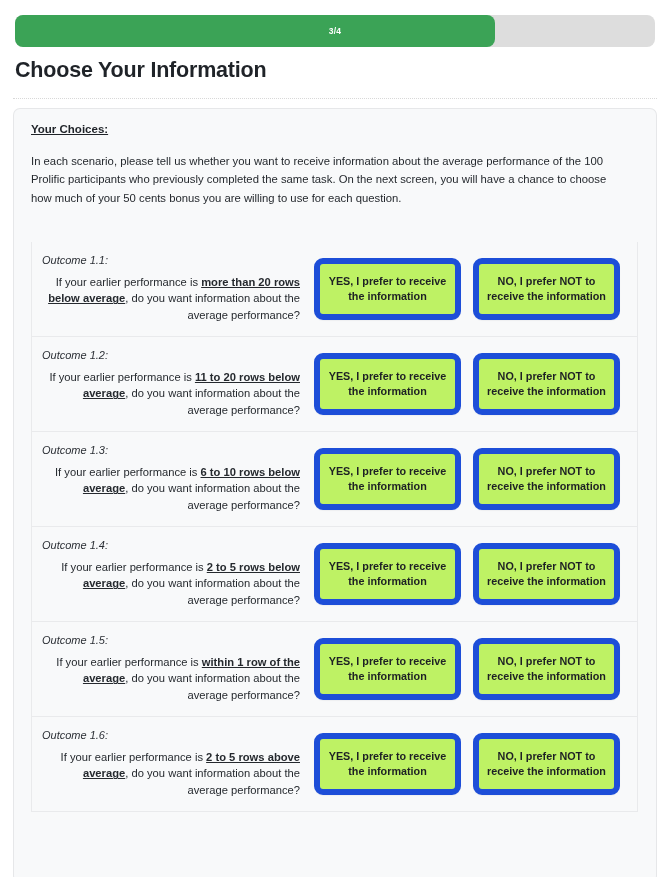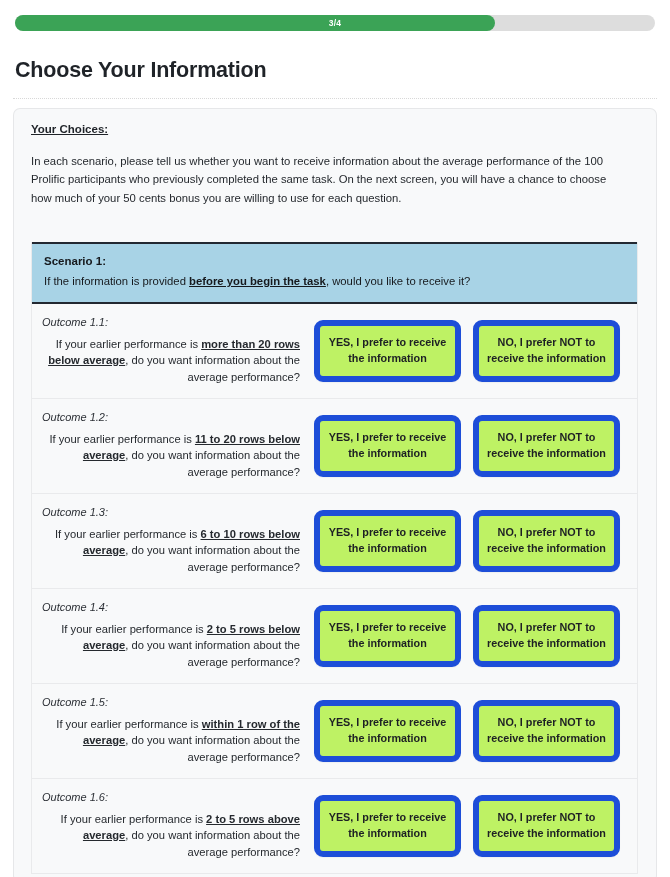--- a/index.html
+++ b/index.html
@@ -9,21 +9,21 @@
     background: #ffffff;
     font-family: "Liberation Sans", sans-serif;
     -webkit-font-smoothing: antialiased;
   }
   body { overflow: hidden; }
 
   
   .progress-wrap {
     position: absolute;
     left: 15px; top: 15px;
-    width: 640px; height: 16px;
+    width: 640px; height: 32px;
   }
   .progress-track {
     position: absolute; inset: 0;
     background: #dddddd;
     border-radius: 8px;
   }
   .progress-fill {
     position: absolute; left: 0; top: 0; bottom: 0;
     width: 75%;
     background: #3ba356;
@@ -194,24 +194,20 @@
 
 <div class="dotted-rule"></div>
 
 <div class="card">
   <div class="card-inner">
     <div class="choices-head">Your Choices:</div>
     <p class="intro-p">In each scenario, please tell us whether you want to receive information about the average performance of the 100 Prolific participants who previously completed the same task. On the next screen, you will have a chance to choose how much of your 50 cents bonus you are willing to use for each question.</p>
   </div>
 
   <div class="scenario-panel">
-    <div class="scenario-head" style="background: rgb(168, 211, 230); border-top-color: rgb(34, 40, 49); border-bottom-color: rgb(34, 40, 49);">
-      <div class="scenario-title">Scenario 1:</div>
-      <div class="scenario-q"><span>If the information is provided </span><b>before you begin the task</b><span>, would you like to receive it?</span></div>
-    </div>
 
     <div id="outcome-list">
         <div class="outcome-row">
           <div class="outcome-text">
             <div class="outcome-label">Outcome 1.1:</div>
             <div class="outcome-q"><span>If your earlier performance is </span><b>more than 20 rows below average</b><span>, do you want information about the average performance?</span></div>
           </div>
           <div class="btn-group">
             <button class="choice-btn">YES, I prefer to receive the information</button>
             <button class="choice-btn">NO, I prefer NOT to receive the information</button>

